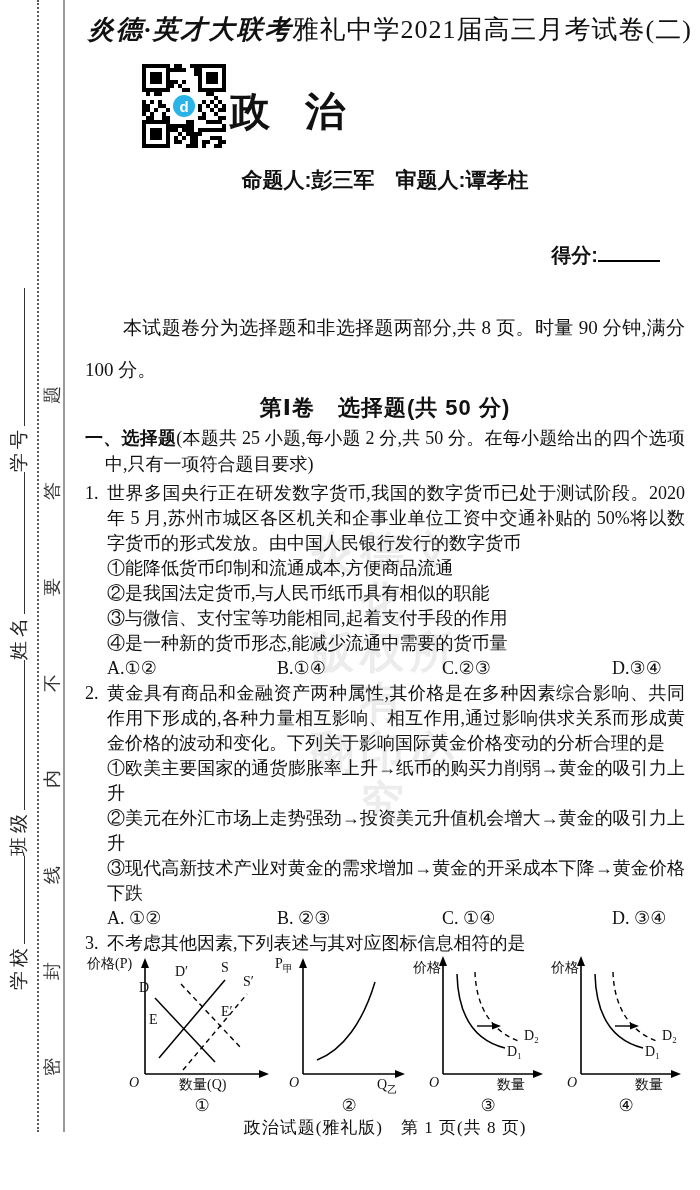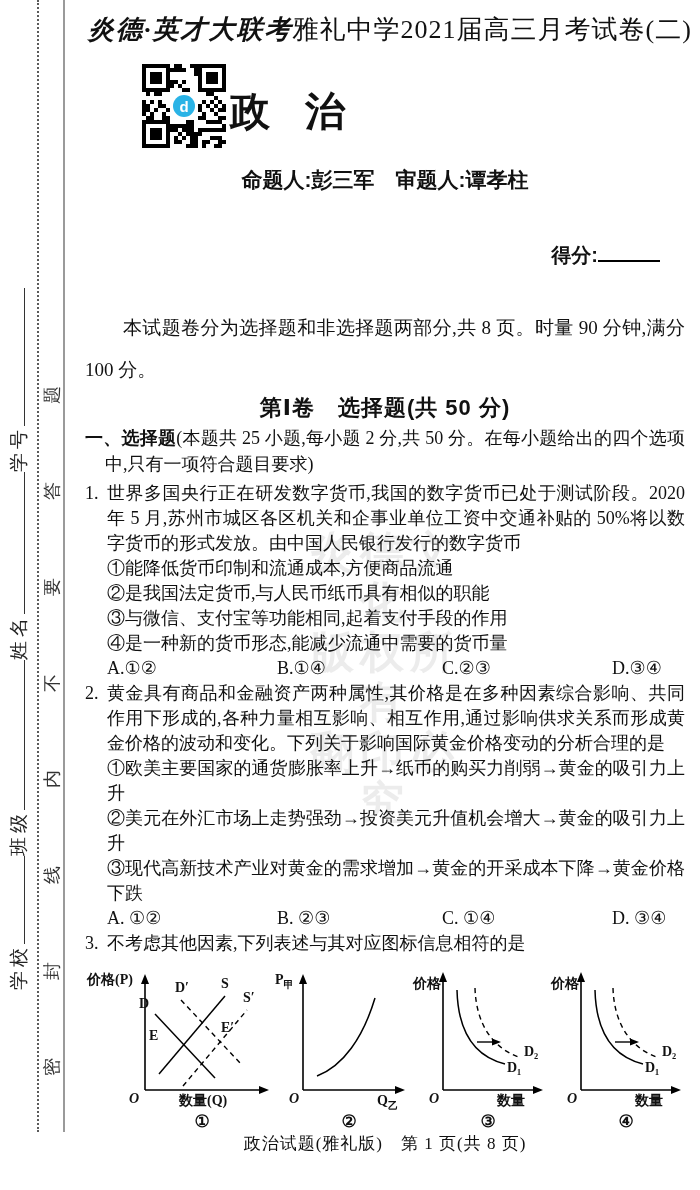--- a/index.html
+++ b/index.html
@@ -45,21 +45,21 @@
   .intro{font-size:19px;line-height:42px;text-indent:2em;margin-bottom:2px;}
   .section-title{font-size:22px;text-align:center;line-height:30px;margin:2px 0 2px;letter-spacing:1px;}
   .instruction{line-height:26px;padding-left:20px;text-indent:-20px;margin-bottom:4px;}
   .instruction .note{}
   .q{position:relative;padding-left:22px;}
   .q-num{position:absolute;left:0;top:0;}
   .opts{display:flex;}
   .opt1{width:170px}.opt2{width:165px}.opt3{width:170px}.opt4{flex:1}
 
   
-  .figrow{display:flex;justify-content:flex-start;margin-top:16px;font-weight:bold;}
+  .figrow{display:flex;justify-content:flex-start;margin-top:0;}
   .fig{position:relative;}
   .fig svg{display:block;}
   .fig .lbl{position:absolute;font-size:14px;line-height:15px;white-space:nowrap;}
   .fig .origin{font-style:italic;}
   .fig-cap{text-align:center;font-size:17px;line-height:18px;margin-top:1px;}
   .ylab-v{width:18px;word-break:break-all;line-height:17px;}
   sub{font-size:10px;}
 
   .footer{text-align:center;font-size:17px;line-height:20px;margin-top:3px;letter-spacing:1px;}
 </style>

